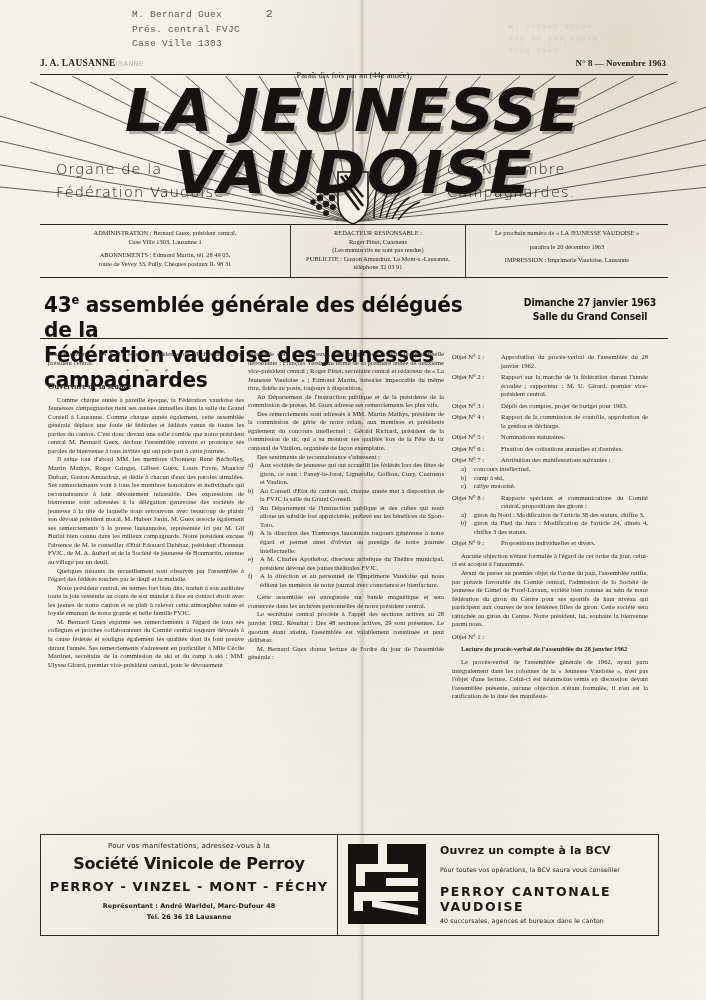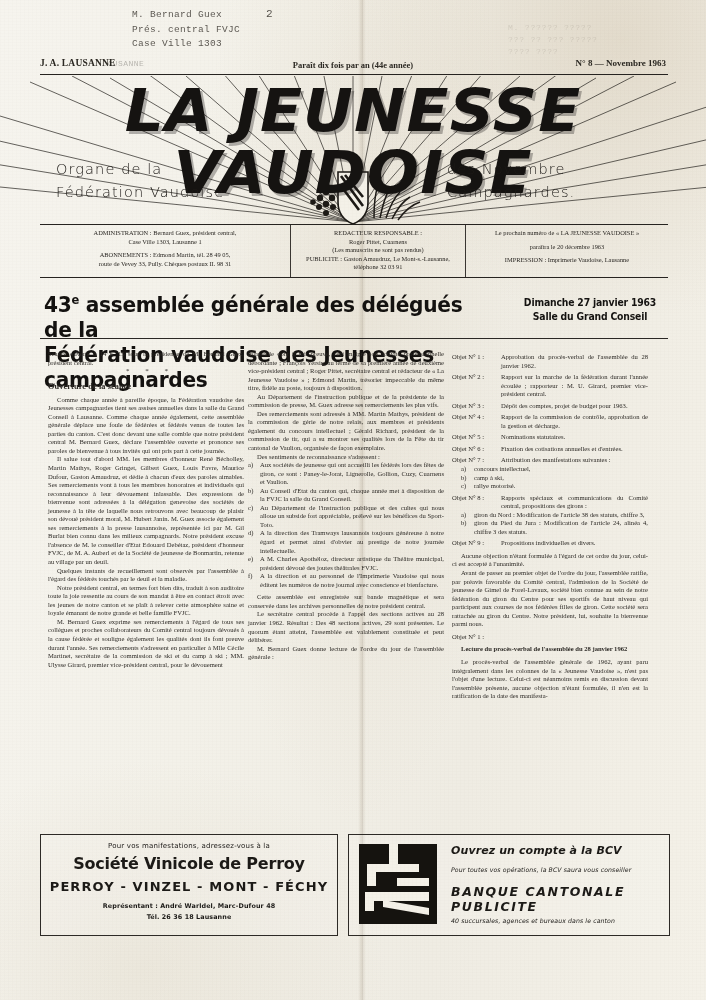--- a/index.html
+++ b/index.html
@@ -35,21 +35,21 @@
   #ghost{left:508px;top:22px;width:175px;height:40px;opacity:.17;
     font-family:"Liberation Mono",monospace;font-size:8px;line-height:12px;
     color:#6d6458;letter-spacing:.8px;filter:blur(.5px);}
 
   
   #runhead{left:40px;top:58px;width:626px;height:17px;
     font-size:9.5px;color:#2b2822;}
   #runhead .l{position:absolute;left:0;top:0;font-weight:bold;letter-spacing:.2px;}
   #runhead .lghost{position:absolute;left:62px;top:1px;opacity:.30;
      font-family:"Liberation Mono",monospace;font-size:8px;letter-spacing:.5px;}
-  #runhead .c{position:absolute;left:0;right:0;top:2px;text-align:center;font-weight:bold;font-size:8.5px;}
+  #runhead .c{position:absolute;left:0;right:0;top:12px;text-align:center;font-weight:normal;font-size:8.5px;}
   #runhead .r{position:absolute;right:0;top:0;font-weight:bold;font-size:9px;}
   #rule1{left:40px;top:74px;width:628px;height:0;
      border-top:1.6px solid #262320;}
 
   
   #masthead{left:0;top:76px;width:706px;height:148px;overflow:hidden;}
   #rays{position:absolute;left:0;top:0;width:706px;height:148px;}
   #logo{position:absolute;left:0;top:4px;width:706px;text-align:center;
     font-family:"DejaVu Sans", sans-serif;
     font-weight:bold;font-style:italic;font-size:58px;line-height:62px;
@@ -113,22 +113,22 @@
      border:1.2px solid #2d2a26;background:rgba(255,255,255,.14);}
   #ad1 .inner{position:absolute;inset:0;text-align:center;
      font-family:"DejaVu Sans", sans-serif;color:#1c1a17;padding-top:7px;box-sizing:border-box;}
   #ad1 .l1{font-size:7px;letter-spacing:.2px;}
   #ad1 .l2{font-family:"DejaVu Sans",sans-serif;font-weight:bold;font-size:16px;
      line-height:22px;margin-top:3px;letter-spacing:-.2px;}
   #ad1 .l3{font-size:13px;font-weight:bold;letter-spacing:1.1px;margin-top:4px;}
   #ad1 .l4{font-size:6.4px;font-weight:bold;margin-top:8px;letter-spacing:.1px;}
   #ad1 .l5{font-size:6.4px;font-weight:bold;margin-top:3px;letter-spacing:.1px;}
 
-  #ad2{left:348px;top:834px;width:320px;height:100px;
-     border:1.2px solid #2d2a26;background:rgba(255,255,255,.14);font-style:italic;}
+  #ad2{left:337px;top:834px;width:320px;height:100px;
+     border:1.2px solid #2d2a26;background:rgba(255,255,255,.14);}
   #logoblk{position:absolute;left:10px;top:9px;width:78px;height:80px;background:#15130f;}
   #logoblk .w{position:absolute;background:#f4f1e8;}
   #ad2 .rt{position:absolute;left:102px;top:9px;right:8px;
      font-family:"DejaVu Sans", sans-serif;color:#1c1a17;}
   #ad2 .a1{font-size:11px;font-weight:bold;letter-spacing:.1px;}
   #ad2 .a2{font-size:6.2px;margin-top:9px;letter-spacing:.1px;}
   #ad2 .a3{font-size:12.5px;font-weight:bold;letter-spacing:1.6px;margin-top:11px;}
   #ad2 .a4{font-size:6.2px;margin-top:3px;letter-spacing:.1px;}
 </style>
 </head>
@@ -389,19 +389,19 @@
       <div class="w" style="left:8px;top:20px;width:52px;height:8px;"></div>
       <div class="w" style="left:8px;top:28px;width:9px;height:14px;"></div>
       <div class="w" style="left:38px;top:34px;width:32px;height:8px;"></div>
       <div class="w" style="left:6px;top:48px;width:64px;height:9px;"></div>
       <div class="w" style="left:6px;top:57px;width:9px;height:10px;"></div>
       <div class="w" style="left:24px;top:60px;width:46px;height:7px;transform:skewY(10deg);"></div>
     </div>
     <div class="rt">
       <div class="a1">Ouvrez un compte à la BCV</div>
       <div class="a2">Pour toutes vos opérations, la BCV saura vous conseiller</div>
-      <div class="a3">BANQUE CANTONALE PUBLICITE</div>
+      <div class="a3">PERROY CANTONALE VAUDOISE</div>
       <div class="a4">40 succursales, agences et bureaux dans le canton</div>
     </div>
   </div>
 
 </div>
 <div id="grain"></div>
 
 </body></html>

